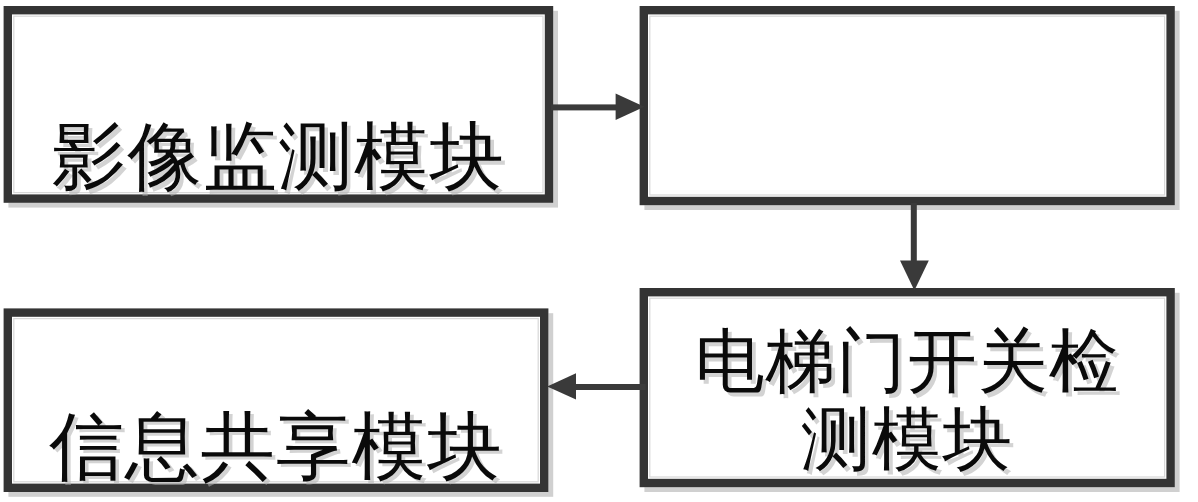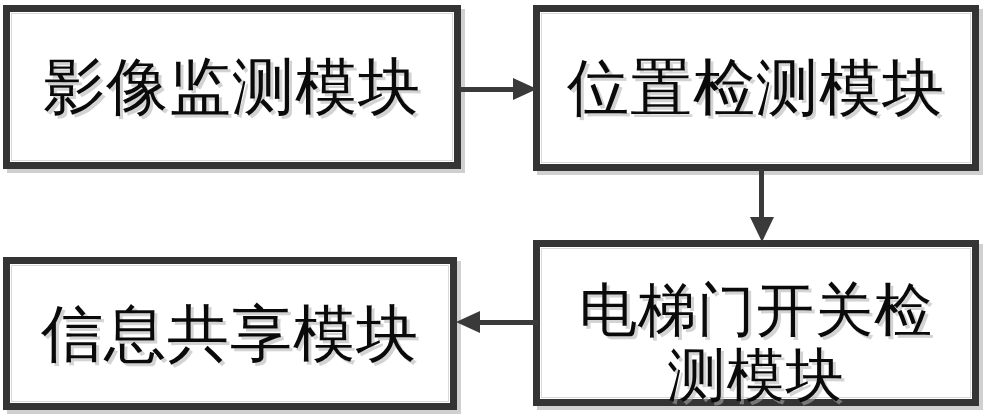--- a/index.html
+++ b/index.html
@@ -20,21 +20,21 @@
   }
 
   
   .node {
     position: absolute;
     box-sizing: border-box;
     background: #ffffff;
     border: 7px solid #343434;
     box-shadow: 4px 4px 0 0 rgba(170,170,170,0.55);
     display: flex;
-    align-items: center;
+    align-items: flex-end;
     justify-content: center;
   }
   .node .inner-rule {
     position: absolute;
     left: 1px;
     top: 1px;
     right: 1px;
     bottom: 1px;
     border: 1px solid #d8d8d8;
     pointer-events: none;
@@ -113,21 +113,20 @@
 
 <div id="canvas">
 
   <div class="node" id="node-image-monitoring">
     <span class="inner-rule"></span>
     <span class="node-label">影像监测模块</span>
   </div>
 
   <div class="node" id="node-position-detection">
     <span class="inner-rule"></span>
-    <span class="node-label">位置检测模块</span>
   </div>
 
   <div class="node" id="node-door-switch">
     <span class="inner-rule"></span>
     <span class="node-label two-line">电梯门开关检
 测模块</span>
   </div>
 
   <div class="node" id="node-info-sharing">
     <span class="inner-rule"></span>

